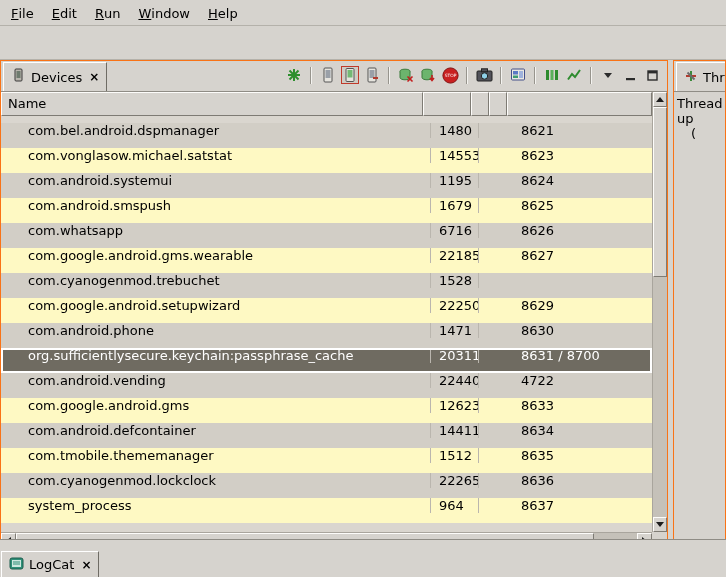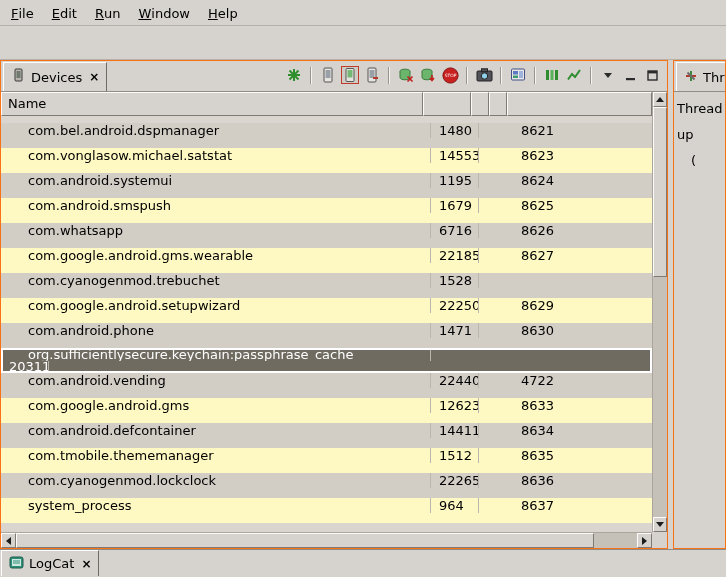--- a/index.html
+++ b/index.html
@@ -56,21 +56,21 @@
   .drow { display:flex; height:25px; align-items:flex-start; }
   .drow.even { background:#d2cec6; }
   .drow.odd  { background:#fef9c3; }
   .dcell { display:flex; align-items:center; border-right:1px solid #bab6ae;
            white-space:nowrap; overflow:hidden; }
   .c-name { width:430px; padding-left:27px; }
   .c-pid  { width:48px; padding-left:8px; }
   .c-n1 { width:18px; } .c-n2 { width:18px; }
   .c-port { flex:1; padding-left:6px; border-right:none; }
   .drow.selected { background:#6f6b61; color:#fff; outline:2px solid #ffffff;
-                   outline-offset:-2px; position:relative; z-index:2;flex-direction:column; }
+                   outline-offset:-2px; position:relative; z-index:2; }
 
   
   .vscroll { position:absolute; top:0; right:0; width:15px; bottom:16px;
              background:#c5c1b9; border-left:1px solid #a9a59d; }
   .hscroll { position:absolute; left:0; right:15px; bottom:0; height:16px;
              background:#c5c1b9; border-top:1px solid #a9a59d; }
   .corner  { position:absolute; right:0; bottom:0; width:15px; height:16px; background:#d6d3ce; }
   .sbtn, .sthumb { position:absolute; background:#d6d3ce; border:1px solid;
                    border-color:#fdfcfa #7e7b74 #7e7b74 #fdfcfa;
                    display:flex; align-items:center; justify-content:center; }
@@ -79,27 +79,27 @@
   .vscroll .sthumb { top:15px; left:0; right:0; height:170px; }
   .hscroll .sb-left { left:0; top:0; bottom:0; width:15px; }
   .hscroll .sb-right { right:0; top:0; bottom:0; width:15px; }
   .hscroll .sthumb { left:15px; top:0; bottom:0; width:578px; }
   .arr-up { width:0;height:0;border-left:4px solid transparent;border-right:4px solid transparent;border-bottom:5px solid #1c1c1c; }
   .arr-down { width:0;height:0;border-left:4px solid transparent;border-right:4px solid transparent;border-top:5px solid #1c1c1c; }
   .arr-left { width:0;height:0;border-top:4px solid transparent;border-bottom:4px solid transparent;border-right:5px solid #1c1c1c; }
   .arr-right { width:0;height:0;border-top:4px solid transparent;border-bottom:4px solid transparent;border-left:5px solid #1c1c1c; }
 
   
-  .threads-body { padding:4px 3px; line-height:26px; }
+  .threads-body { padding:4px 3px; line-height:15px; }
   .threads-line2 { padding-left:14px; }
 
   
-  .bottombar { position:absolute; left:0; right:0; bottom:0; height:28px;
+  .bottombar { position:absolute; left:0; right:0; bottom:0; height:38px;
                background:#d6d3ce; border-top:1px solid #8f8c85;
-               display:flex; align-items:flex-start; }
+               display:flex; align-items:flex-end; }
   .bottombar .tab { height:26px; margin-left:1px; }
 </style>
 </head>
 <body>
 
 <div class="menubar">
   <div class="menu-item"><u>F</u>ile</div>
   <div class="menu-item"><u>E</u>dit</div>
   <div class="menu-item"><u>R</u>un</div>
   <div class="menu-item"><u>W</u>indow</div>

